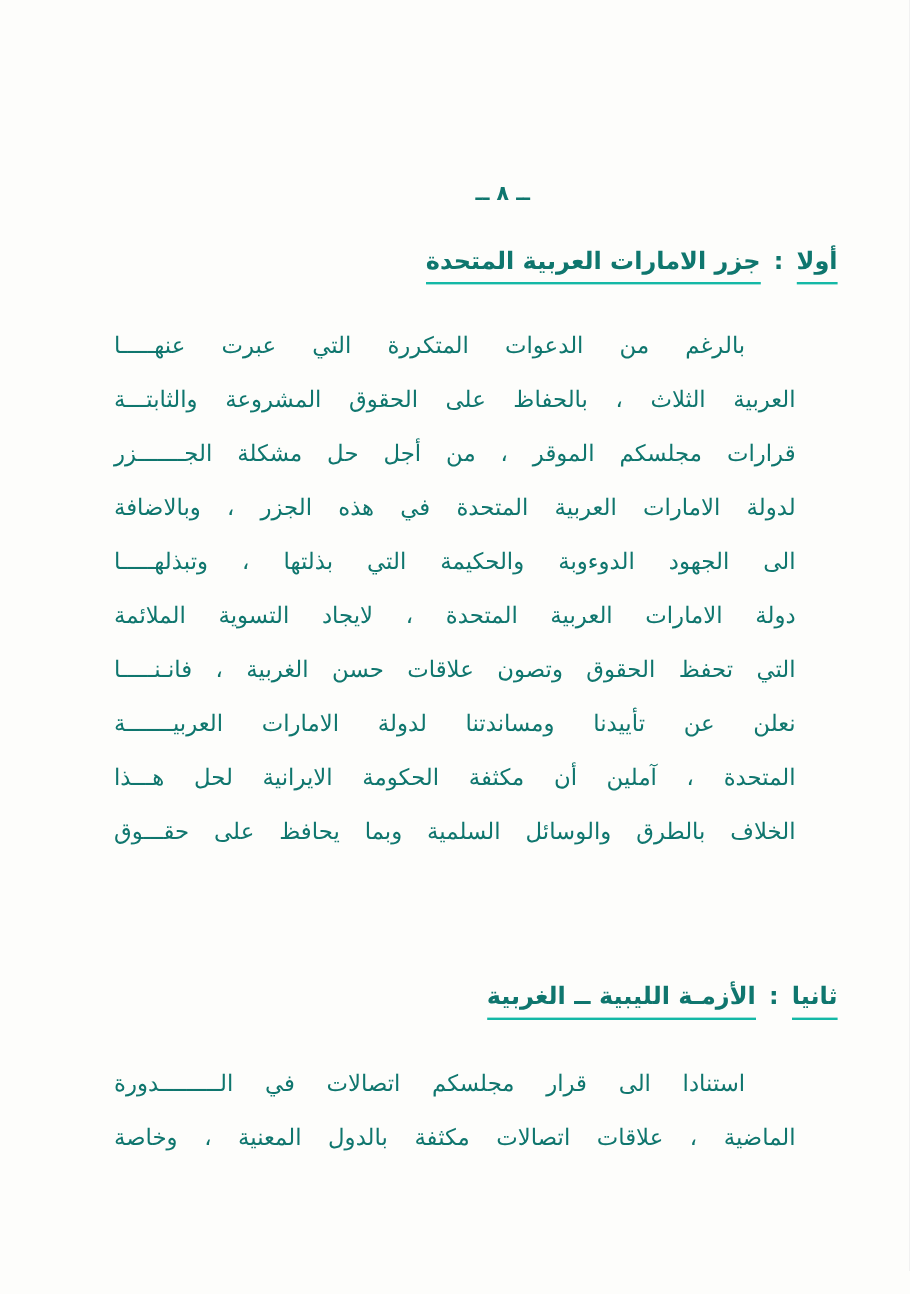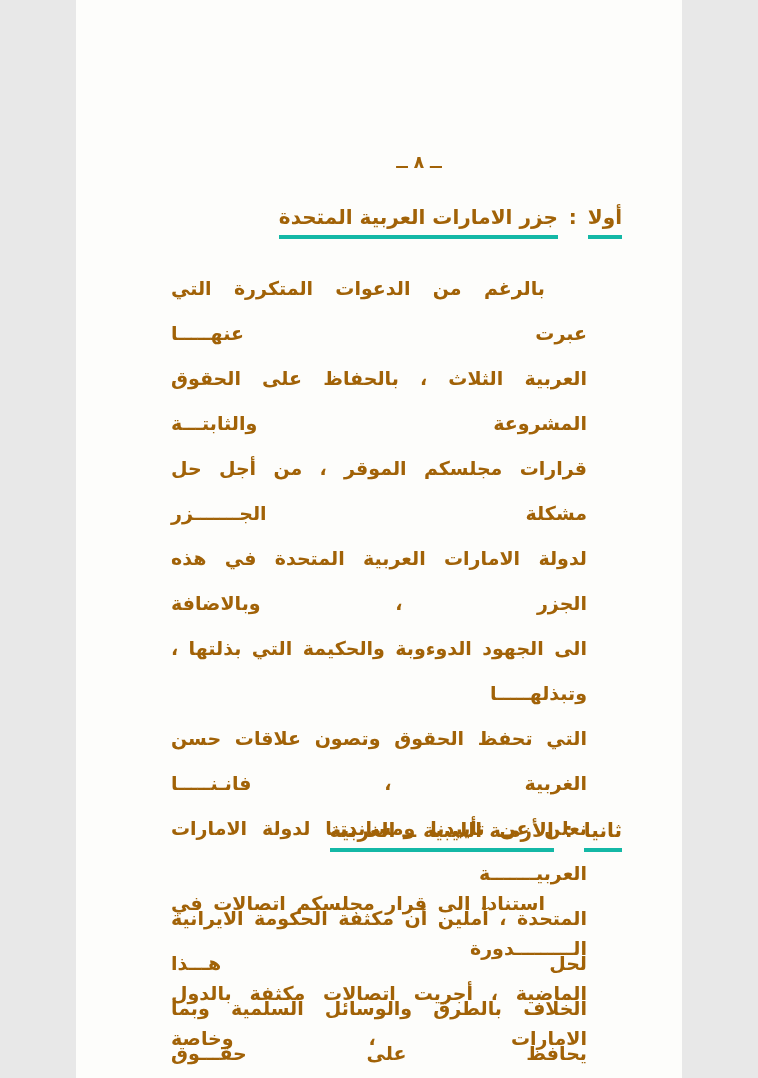--- a/index.html
+++ b/index.html
@@ -2,25 +2,25 @@
 <html lang="ar" dir="rtl"><head>
 <meta charset="utf-8">
 <style>
   html, body {
     margin: 0;
     padding: 0;
     background: #e8e8e8;
   }
   .page {
     position: relative;
-    width: 606px;
+    width: 758px;
     height: 1078px;
     margin: 0 auto;
     background: #fdfdfb;
-    color: #a16207;
+    color: #0f766e;
     font-family: "DejaVu Sans", sans-serif;
     overflow: hidden;
   }
   
   .page-number {
     position: absolute;
     top: 152px;
     left: 0;
     width: 100%;
     text-align: center;
@@ -37,37 +37,36 @@
     display: flex;
     direction: rtl;
     align-items: baseline;
     font-size: 20px;
     font-weight: bold;
     white-space: nowrap;
   }
   .h1 { top: 205px; }
   .h2 { top: 818px; }
   .u {
-    border-bottom: 4px solid #14b8a6;
+    border-bottom: 2px solid #14b8a6;
     padding-bottom: 6px;
   }
   .sep {
     margin: 0 11px;
     font-weight: bold;
   }
   
   .para {
     position: absolute;
     right: 95px;
     left: 95px;
     direction: rtl;
     font-size: 19px;
     line-height: 45px;
     word-spacing: 1px;
-    font-weight: bold;
   }
   .p1 { top: 266px; }
   .p2 { top: 881px; }
   .line {
     text-align: justify;
     text-align-last: justify;
   }
   .line.first { text-indent: 42px; }
   .line.end   { text-align-last: right; }
 </style>
@@ -83,30 +82,31 @@
     <span class="sep">:</span>
     <span class="u">جزر الامارات العربية المتحدة</span>
   </div>
 
   <div class="para p1">
     <div class="line first">بالرغم من الدعوات المتكررة التي عبرت عنهـــــا</div>
     <div class="line">العربية الثلاث ، بالحفاظ على الحقوق المشروعة والثابتـــة</div>
     <div class="line">قرارات مجلسكم الموقر ، من أجل حل مشكلة الجـــــــزر</div>
     <div class="line">لدولة الامارات العربية المتحدة في هذه الجزر ، وبالاضافة</div>
     <div class="line">الى الجهود الدوءوبة والحكيمة التي بذلتها ، وتبذلهـــــا</div>
+    <div class="line">دولة الامارات العربية المتحدة ، لايجاد التسوية الملائمة</div>
     <div class="line">التي تحفظ الحقوق وتصون علاقات حسن الغربية ، فانـنـــــا</div>
     <div class="line">نعلن عن تأييدنا ومساندتنا لدولة الامارات العربيـــــــة</div>
     <div class="line">المتحدة ، آملين أن مكثفة الحكومة الايرانية لحل هـــذا</div>
     <div class="line">الخلاف بالطرق والوسائل السلمية وبما يحافظ على حقـــوق</div>
   </div>
 
   <div class="heading h2">
     <span class="u">ثانيا</span>
     <span class="sep">:</span>
     <span class="u">الأزمـة الليبية ــ الغربية</span>
   </div>
 
   <div class="para p2">
     <div class="line first">استنادا الى قرار مجلسكم اتصالات في الـــــــــدورة</div>
-    <div class="line">الماضية ، أجريت اتصالات مكثفة بالدول الامارات ، وخاصة</div>
+    <div class="line">الماضية ، علاقات اتصالات مكثفة بالدول المعنية ، وخاصة</div>
   </div>
 
 </div>
 
 </body></html>

